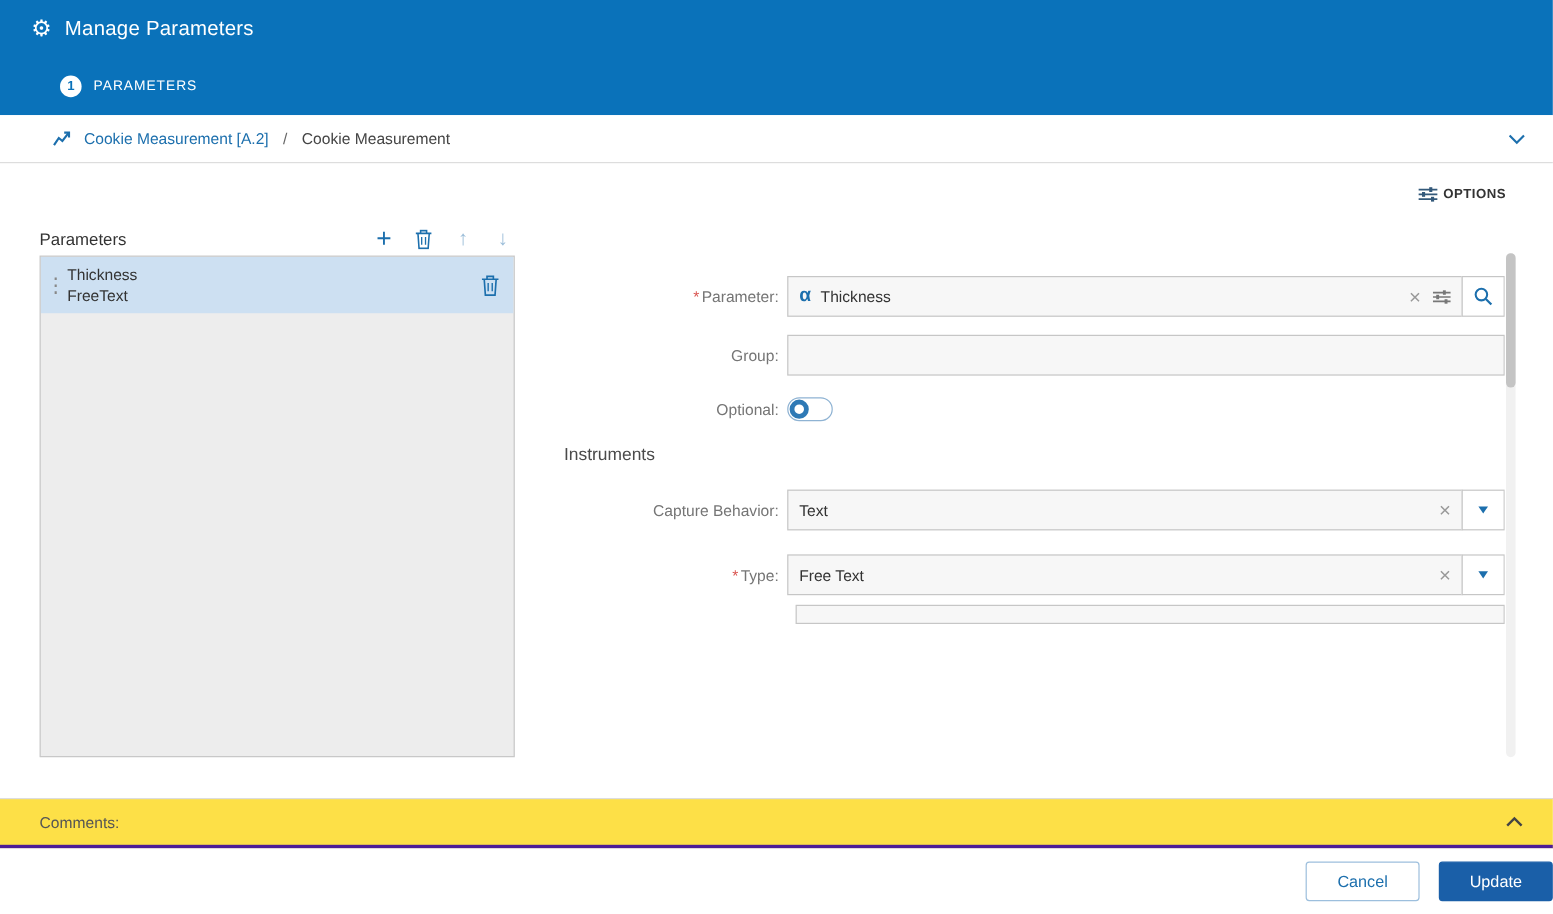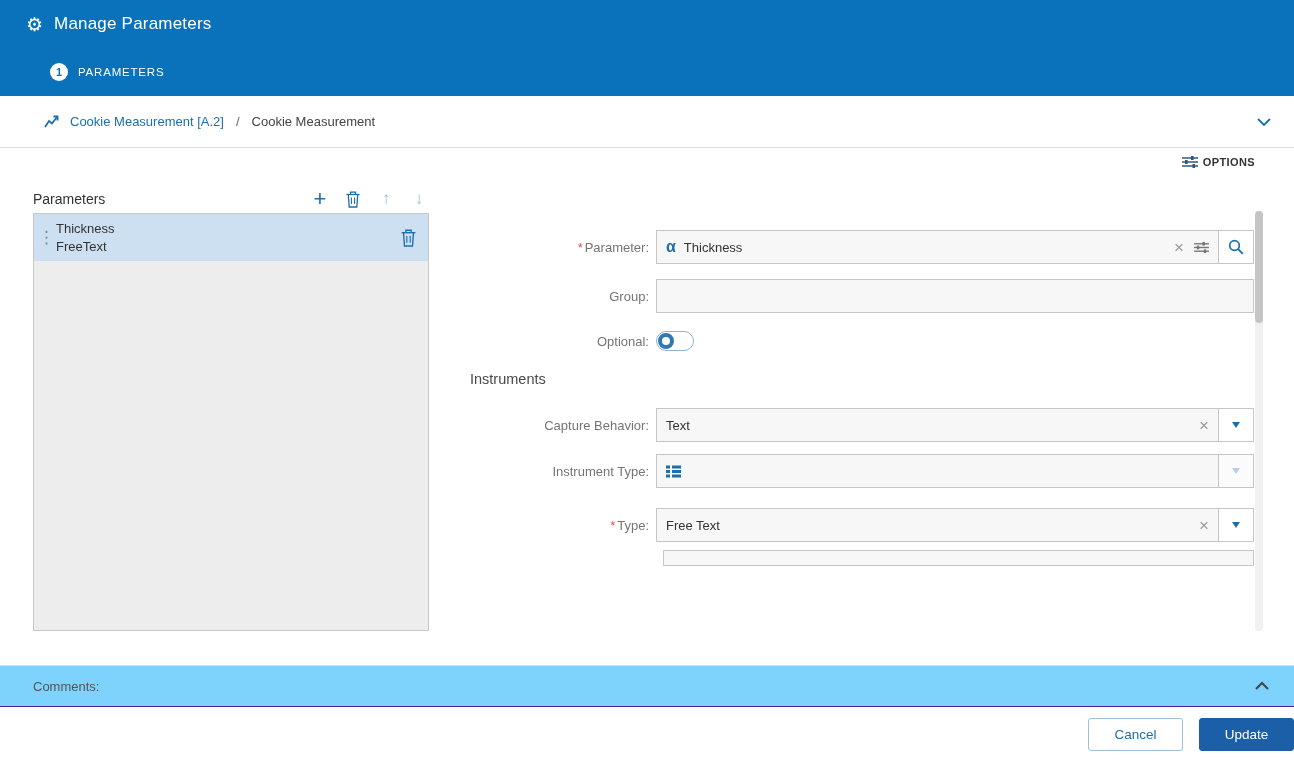--- a/index.html
+++ b/index.html
@@ -22,21 +22,21 @@
   .app-title { font-size:17px; font-weight:400; letter-spacing:.2px; }
   .step-row { height:48px; display:flex; align-items:center; gap:10px; padding-left:50px; }
   .step-circle {
     width:18px; height:18px; border-radius:50%; background:#fff; color:#0a72ba;
     font-size:11px; font-weight:bold; display:flex; align-items:center; justify-content:center;
   }
   .step-label { font-size:11.5px; letter-spacing:.8px; font-weight:400; }
 
   
   .breadcrumb-bar {
-    position:absolute; top:96px; left:0; width:1294px; height:52px;
+    position:absolute; top:96px; left:0; width:1294px; height:40px;
     background:#fff; border-bottom:1px solid #ddd;
     display:flex; align-items:center; padding:0 22px 0 44px; gap:8px; font-size:13px;
   }
   .bc-link { color:#1c6fad; cursor:pointer; }
   .bc-sep { color:#666; margin:0 4px; }
   .bc-current { color:#444; }
   .bc-chevron { margin-left:auto; display:flex; align-items:center; cursor:pointer; }
 
   
   .options-btn {
@@ -125,22 +125,22 @@
   
   .panel-scrollbar {
     position:absolute; left:1255px; top:211px; width:8px; height:420px;
     background:#f1f1f1; border-radius:4px;
   }
   .panel-thumb { position:absolute; top:0; left:0; width:8px; height:112px; background:#c4c4c4; border-radius:4px; }
 
   
   .comments-row {
     position:absolute; top:665px; left:0; width:1294px; height:42px;
-    border-top:1px solid #ddd; border-bottom:1px solid #4c1d95;
-    display:flex; align-items:center; padding:0 24px 0 33px; background:#7dd3fc;
+    border-top:1px solid #ddd; border-bottom:3px solid #4c1d95;
+    display:flex; align-items:center; padding:0 24px 0 33px; background:#fde047;
   }
   .comments-label { font-size:13px; color:#555; }
   .comments-chevron { margin-left:auto; cursor:pointer; display:flex; }
 
   
   .footer {
     position:absolute; top:707px; left:0; width:1294px; height:55px;
     background:#fff; display:flex; align-items:center; justify-content:flex-end;
     gap:16px; 
   }
@@ -294,39 +294,20 @@
     <span class="f-label">Capture Behavior:</span>
     <div class="field">
       <span>Text</span>
       <span class="clear-x">×</span>
     </div>
     <div class="side-btn">
       <span class="caret-down"></span>
     </div>
   </div>
 
-  <div class="form-row row-instrtype">
-    <span class="f-label">Instrument Type:</span>
-    <div class="field">
-      <span>
-        <svg width="15" height="13" viewBox="0 0 15 13">
-          <rect x="0" y="0.5" width="4" height="3" fill="#1c6fad"></rect>
-          <rect x="6" y="0.5" width="9" height="3" fill="#1c6fad"></rect>
-          <rect x="0" y="5" width="4" height="3" fill="#1c6fad"></rect>
-          <rect x="6" y="5" width="9" height="3" fill="#1c6fad"></rect>
-          <rect x="0" y="9.5" width="4" height="3" fill="#1c6fad"></rect>
-          <rect x="6" y="9.5" width="9" height="3" fill="#1c6fad"></rect>
-        </svg>
-      </span>
-      <span></span>
-    </div>
-    <div class="side-btn disabled">
-      <span class="caret-down disabled"></span>
-    </div>
-  </div>
 
 
   <div class="form-row row-type">
     <span class="f-label"><span class="req">*</span><span>Type:</span></span>
     <div class="field">
       <span>Free Text</span>
       <span class="clear-x">×</span>
     </div>
     <div class="side-btn">
       <span class="caret-down"></span>

